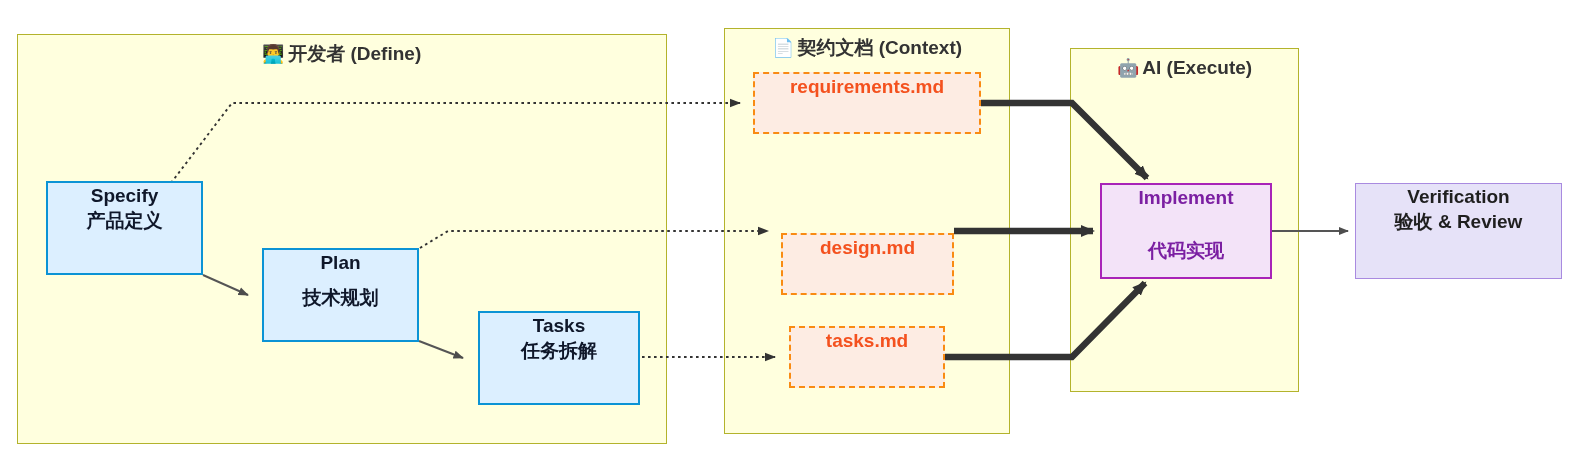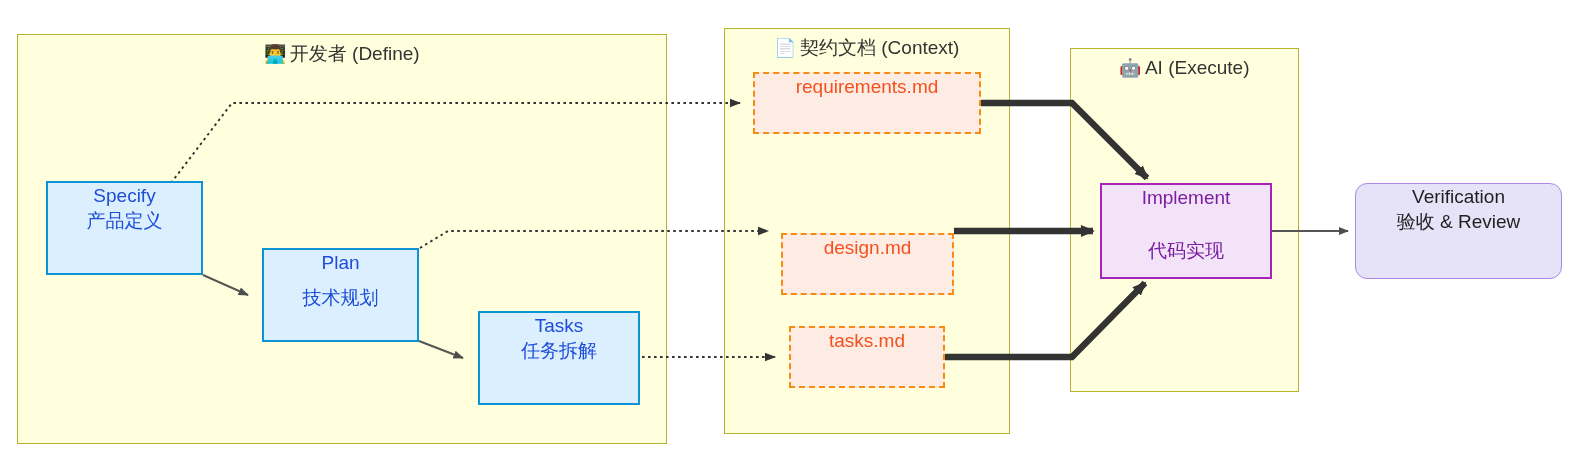--- a/index.html
+++ b/index.html
@@ -9,20 +9,21 @@
   }
   body {
     font-family: "Liberation Sans", sans-serif;
   }
   #canvas {
     position: relative;
     width: 1570px;
     height: 466px;
     background: #ffffff;
     overflow: hidden;
+    font-weight: bold;
   }
   svg.edges {
     position: absolute;
     left: 0;
     top: 0;
     width: 1570px;
     height: 466px;
     pointer-events: none;
   }
   .cluster {
@@ -56,21 +57,21 @@
     text-align: center;
     line-height: 1.32;
     font-size: 19px;
     z-index: 5;
   }
   .node .l1, .node .l2 { display: block; white-space: nowrap; }
 
   .node-define {
     background: #dcefff;
     border: 2.6px solid #0b93d5;
-    color: #1d4ed8;
+    color: #0f172a;
   }
   .node-doc {
     background: #fdece3;
     border: 2.2px dashed #f98b13;
     color: #f4511e;
   }
   .node-impl {
     background: #f3e3f8;
     border: 2.6px solid #a824b8;
     color: #7b1fa2;
@@ -179,18 +180,18 @@
 
   <div class="node node-doc" style="left:789px; top:326px; width:156px; height:62px;">
     <span class="l1">tasks.md</span>
   </div>
 
   <div class="node node-impl" style="left:1100px; top:183px; width:172px; height:96px;gap:28px;">
     <span class="l1">Implement</span>
     <span class="l2">代码实现</span>
   </div>
 
-  <div class="node node-verify" style="left:1355px; top:183px; width:207px; height:96px;border-radius:12px;">
+  <div class="node node-verify" style="left:1355px; top:183px; width:207px; height:96px;">
     <span class="l1">Verification</span>
     <span class="l2">验收 &amp; Review</span>
   </div>
 
 </div>
 
 </body></html>

